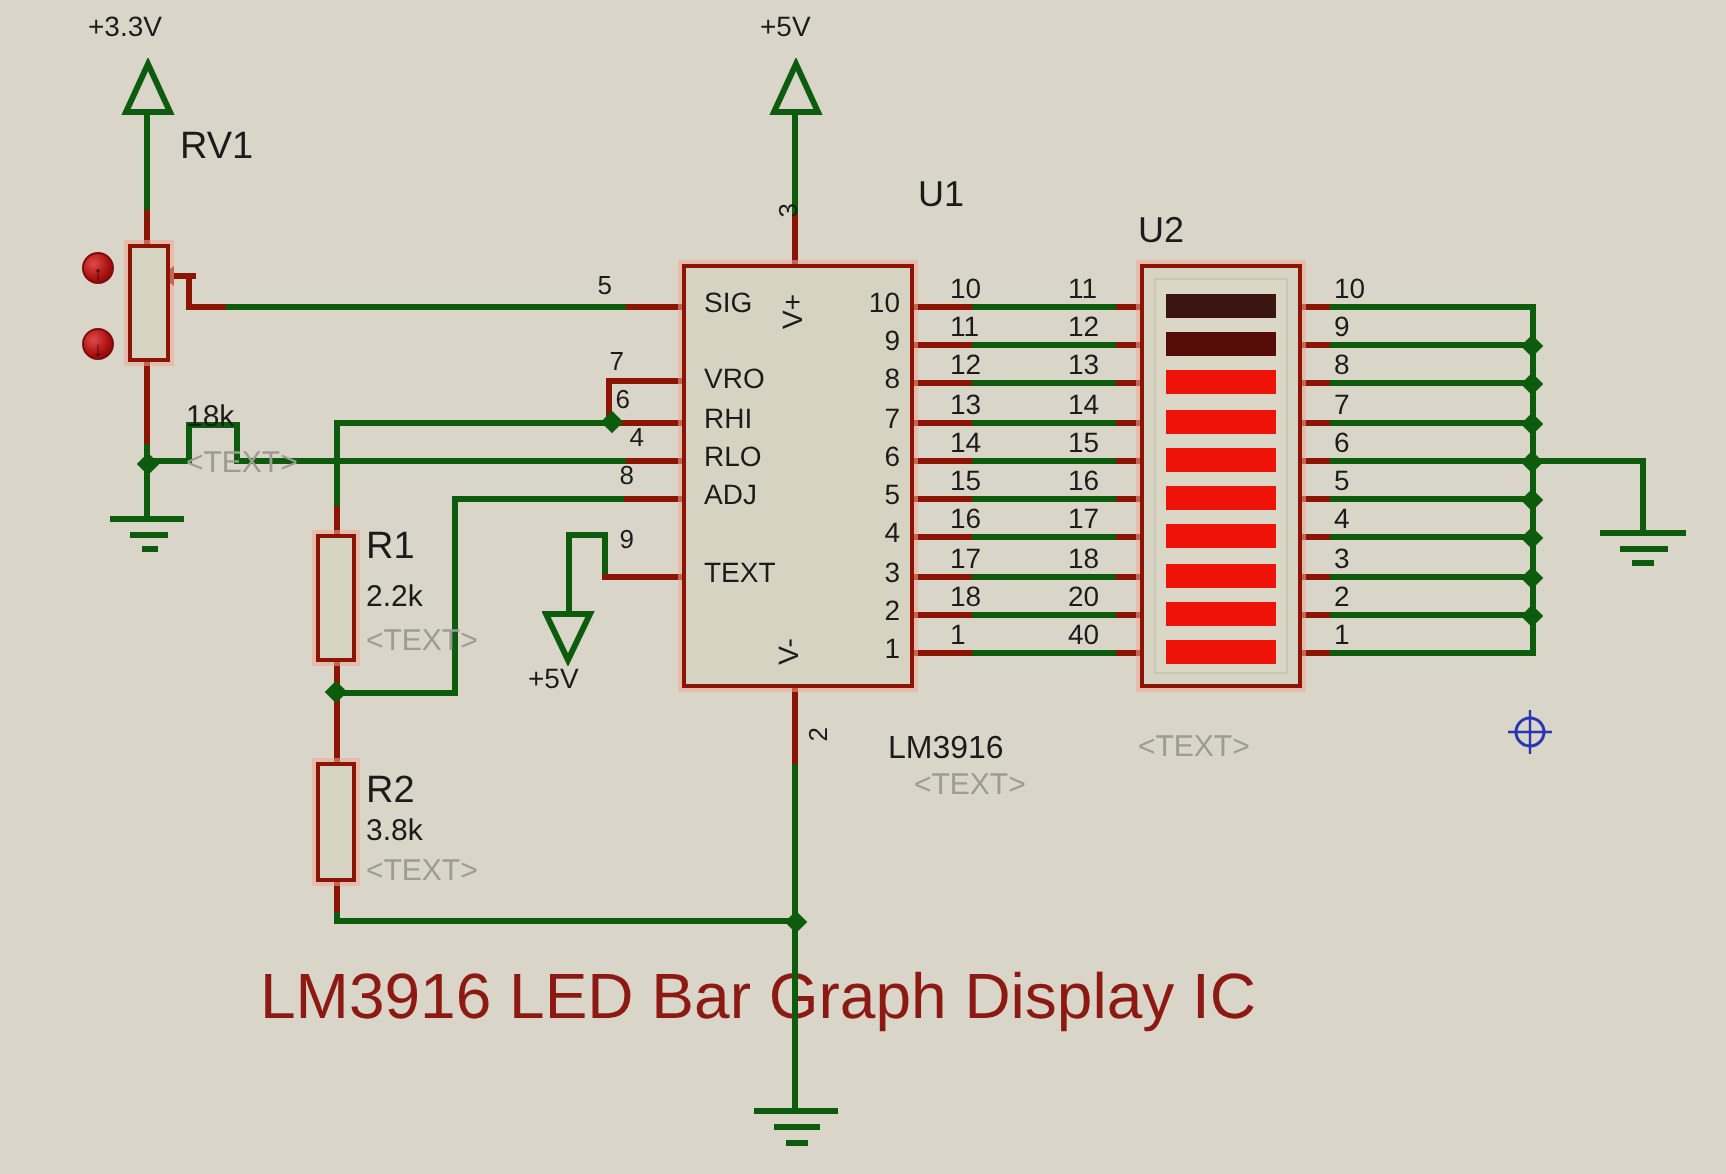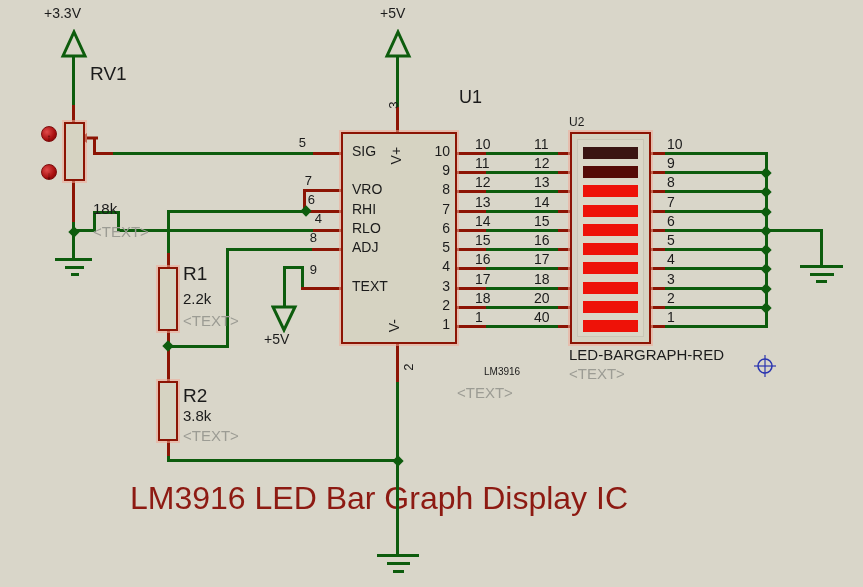--- a/index.html
+++ b/index.html
@@ -133,21 +133,21 @@
   <div class="diamond" style="left:394px;top:457px"></div>
   <div class="wire" style="left:396px;top:461px;width:3px;height:93px"></div>
   <div>
     <div class="gbar" style="left:377px;top:554px;width:42px"></div>
     <div class="gbar" style="left:387px;top:562px;width:23px"></div>
     <div class="gbar" style="left:393px;top:570px;width:11px"></div>
   </div>
 
   <div class="comp" style="left:341px;top:132px;width:116px;height:212px"></div>
   <div class="lbl ref" style="left:459px;top:88px;font-size:18px">U1</div>
-  <div class="lbl" style="left:484px;top:366px;font-size:10px">LM3916</div>
+  <div class="lbl" style="left:444px;top:366px;font-size:16px">LM3916</div>
   <div class="lbl muted" style="left:457px;top:385px">&lt;TEXT&gt;</div>
 
   <div class="lbl pname" style="left:352px;top:144px">SIG</div>
   <div class="lbl pname" style="left:352px;top:182px">VRO</div>
   <div class="lbl pname" style="left:352px;top:202px">RHI</div>
   <div class="lbl pname" style="left:352px;top:221px">RLO</div>
   <div class="lbl pname" style="left:352px;top:240px">ADJ</div>
   <div class="lbl pname" style="left:352px;top:279px">TEXT</div>
   <div class="lbl pname" style="left:388px;top:148px"><span class="rot">V+</span></div>
   <div class="lbl pname" style="left:388px;top:318px"><span class="rot">V-</span></div>
@@ -217,22 +217,21 @@
     <div class="lbl net" style="left:534px;top:252px">17</div>
   <div class="lbl net" style="left:475px;top:272px">17</div>
     <div class="lbl net" style="left:534px;top:272px">18</div>
   <div class="lbl net" style="left:475px;top:291px">18</div>
     <div class="lbl net" style="left:534px;top:291px">20</div>
   <div class="lbl net" style="left:475px;top:310px">1</div>
     <div class="lbl net" style="left:534px;top:310px">40</div>
 
   <div class="comp" style="left:570px;top:132px;width:81px;height:212px"></div>
   <div class="bezel"></div>
-  <div class="lbl ref" style="left:569px;top:116px;font-size:12px">U2</div>
-  <div class="lbl" style="left:569px;top:347px;font-size:15px">LED-BARGRAPH-RED</div>
+  <div class="lbl ref" style="left:569px;top:106px;font-size:18px">U2</div>
   <div class="lbl muted" style="left:569px;top:366px">&lt;TEXT&gt;</div>
   <div class="led led-dark" style="top:147px"></div>
   <div class="led led-dim" style="top:166px"></div>
   <div class="led led-on" style="top:185px"></div>
   <div class="led led-on" style="top:205px"></div>
   <div class="led led-on" style="top:224px"></div>
   <div class="led led-on" style="top:243px"></div>
   <div class="led led-on" style="top:262px"></div>
   <div class="led led-on" style="top:282px"></div>
   <div class="led led-on" style="top:301px"></div>

